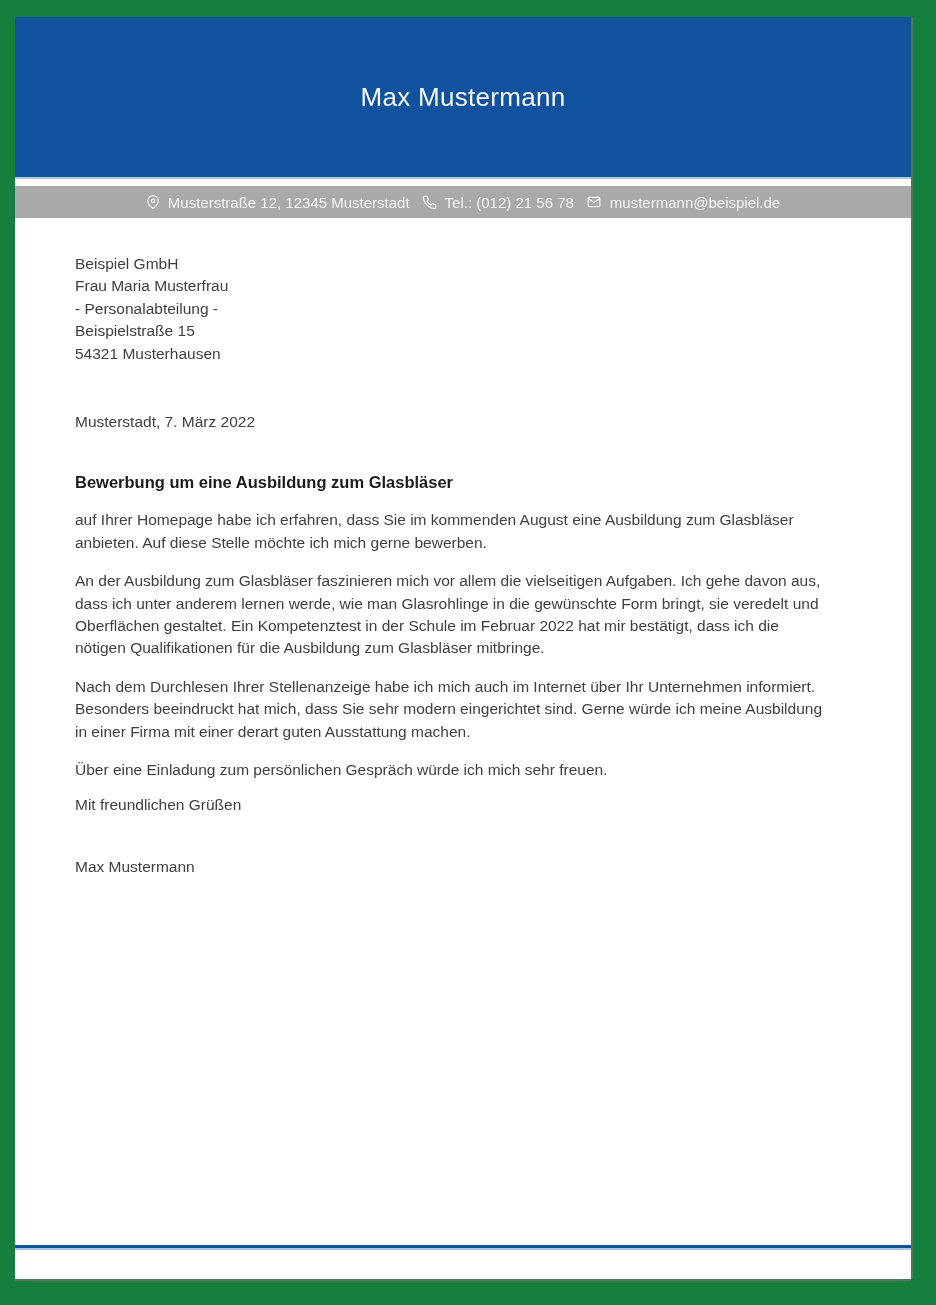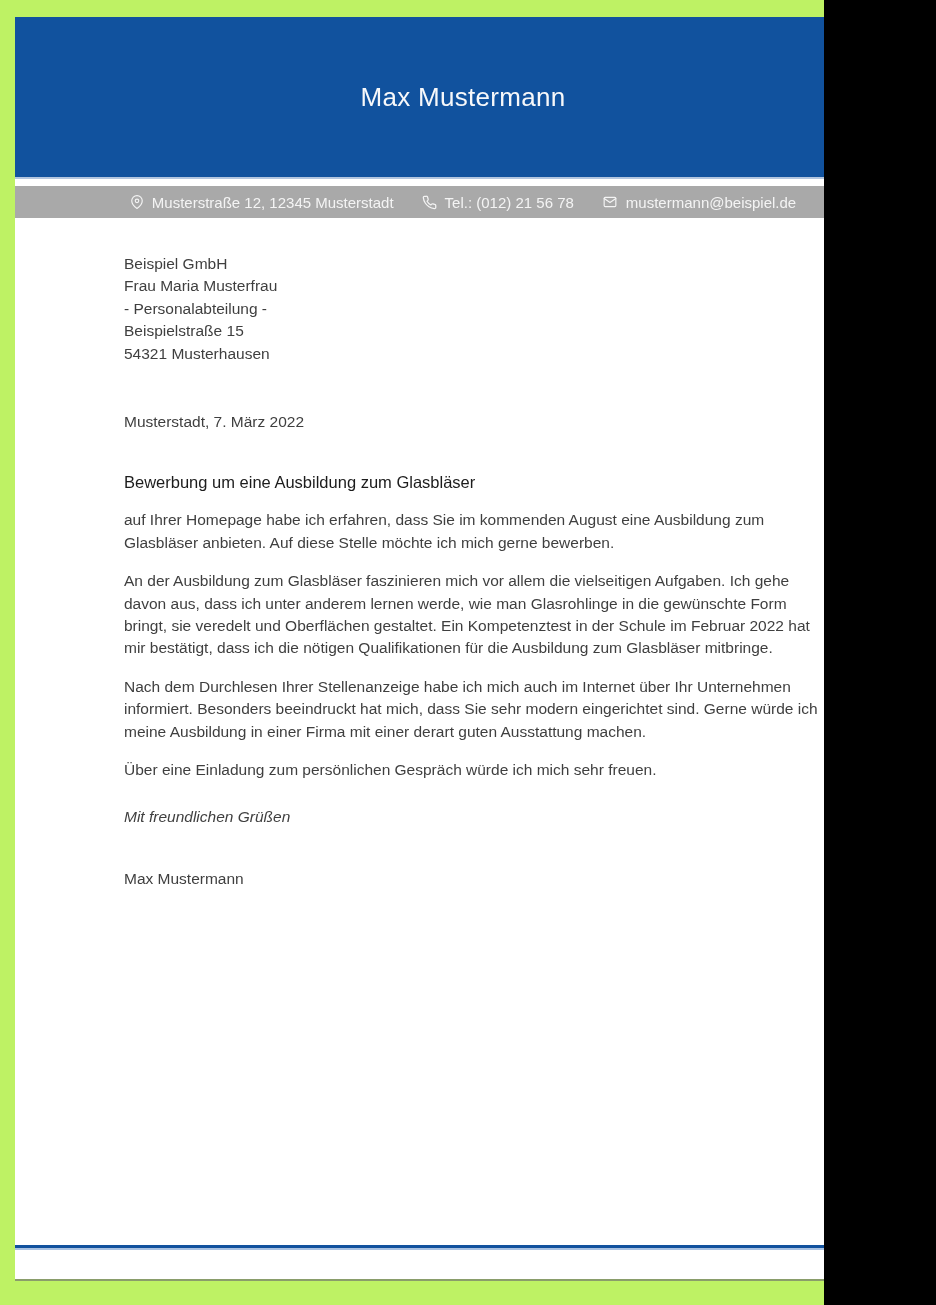--- a/index.html
+++ b/index.html
@@ -1,23 +1,23 @@
 <!DOCTYPE html>
 <html lang="de"><head>
 <meta charset="utf-8">
 <style>
   * { margin: 0; padding: 0; box-sizing: border-box; }
   html, body { background: #000; }
   body { font-family: "Liberation Sans", "DejaVu Sans", sans-serif; }
 
   .canvas {
     position: relative;
-    width: 824px;
+    width: 936px;
     height: 1305px;
-    background: #bef264;
+    background: #15803d;
     overflow: hidden;
   }
 
   .page {
     position: absolute;
     left: 15px;
     top: 17px;
     width: 896px;
     height: 1262px;
     background: #ffffff;
@@ -43,45 +43,45 @@
 
   
   .contact-bar {
     margin-top: 7px;
     height: 32px;
     background: #a9a9a9;
     color: #f4f4f4;
     display: flex;
     align-items: center;
     justify-content: center;
-    gap: 28px;
+    gap: 12px;
     font-size: 15px;
   }
   .contact-item { display: flex; align-items: center; gap: 8px; white-space: nowrap; }
   .contact-item svg { display: block; stroke: #f4f4f4; fill: none; stroke-width: 2; stroke-linecap: round; stroke-linejoin: round; }
 
   
   .content {
-    padding: 0 86px 0 109px;
+    padding: 0 86px 0 60px;
     color: #3f3f3f;
     font-size: 15.5px;
     line-height: 22.4px;
   }
   .recipient { margin-top: 35px; }
   .date-line { margin-top: 46px; text-align: left; }
   .subject {
     margin-top: 38px;
     font-size: 16.5px;
-    font-weight: 400;
+    font-weight: 700;
     color: #1c1c1c;
     line-height: 22px;
   }
   .salutation { margin-top: 40px; }
   .para { margin-top: 16px; }
-  .closing { margin-top: 24px; font-style: italic; }
+  .closing { margin-top: 12px; }
   .signature { margin-top: 40px; }
 
   
   .footer-rule {
     position: absolute;
     left: 0;
     bottom: 29px;
     width: 100%;
   }
   .footer-rule .dark { height: 3px; background: #11529E; }

